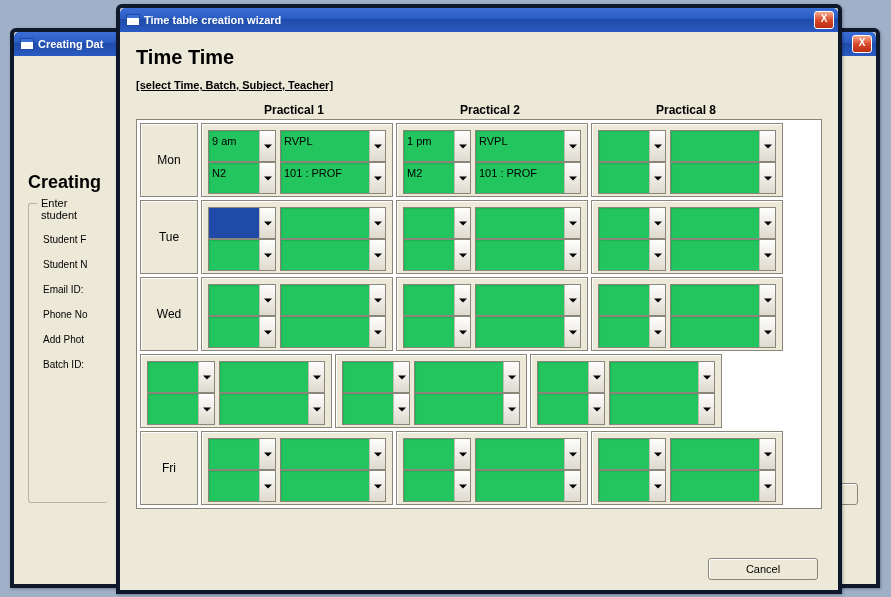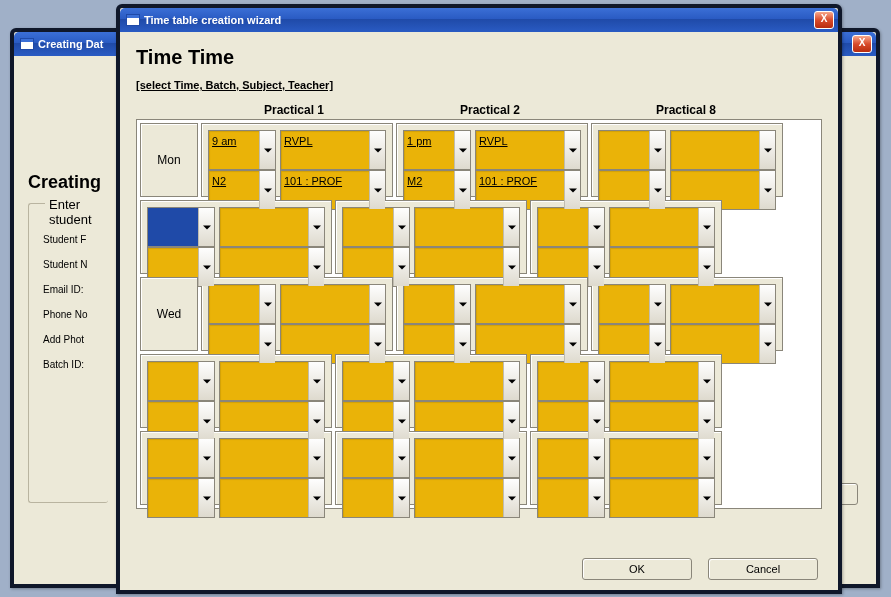--- a/index.html
+++ b/index.html
@@ -77,24 +77,24 @@
   .groupbox {
     border: 1px solid #b9b4a0;
     border-radius: 3px;
     padding: 16px 14px 14px 14px;
     position: relative;
     margin-top: 8px;
   }
   .groupbox-title {
     position: absolute;
     top: -7px;
-    left: 16px;
+    left: 8px;
     background: #ece9d8;
     padding: 0 4px;
-    font-size: 13px;
+    font-size: 11px;
   }
   .back-fields div { margin: 14px 0; font-size: 10px; }
   .exit-btn {
     position: absolute;
     right: 18px; bottom: 18px;
     width: 76px; height: 22px;
     background: #ece9d8;
     border: 1px solid #8a867a;
     border-radius: 3px;
     text-align: center;
@@ -168,26 +168,25 @@
     margin-right: 3px;
     padding: 6px 6px;
     display: flex;
     flex-direction: column;
     justify-content: space-around;
   }
   .cell:last-child { margin-right: 0; }
   .combo-row { display: flex; gap: 4px; }
   .combo {
     display: flex;
-    height: 40px;
+    height: 32px;
     flex: 1;
     border: 1px solid #8a867a;
-    background: #eab308;
+    background: #22c55e;
     box-shadow: inset 1px 1px 1px rgba(0,0,0,0.1);
-    text-decoration: underline;
   }
   .combo.narrow { flex: 0 0 68px; }
   .combo.wide { flex: 1; }
   .combo-text {
     flex: 1;
     padding: 0 3px;
     font-size: 11px;
     line-height: 20px;
     white-space: nowrap;
     overflow: hidden;
@@ -340,20 +339,21 @@
                 <div class="combo-btn"></div>
               </div>
               <div class="combo wide">
                 <div class="combo-text"></div>
                 <div class="combo-btn"></div>
               </div>
             </div>
           </div>
         </div>
         <div class="day-row">
+          <div class="day-label">Tue</div>
           <div class="cell">
             <div class="combo-row">
               <div class="combo narrow">
                 <div class="combo-text sel"></div>
                 <div class="combo-btn"></div>
               </div>
               <div class="combo wide">
                 <div class="combo-text"></div>
                 <div class="combo-btn"></div>
               </div>
@@ -545,20 +545,21 @@
                 <div class="combo-btn"></div>
               </div>
               <div class="combo wide">
                 <div class="combo-text"></div>
                 <div class="combo-btn"></div>
               </div>
             </div>
           </div>
         </div>
         <div class="day-row">
+          <div class="day-label">Fri</div>
           <div class="cell">
             <div class="combo-row">
               <div class="combo narrow">
                 <div class="combo-text"></div>
                 <div class="combo-btn"></div>
               </div>
               <div class="combo wide">
                 <div class="combo-text"></div>
                 <div class="combo-btn"></div>
               </div>
@@ -615,17 +616,16 @@
               <div class="combo wide">
                 <div class="combo-text"></div>
                 <div class="combo-btn"></div>
               </div>
             </div>
           </div>
         </div>
       </div>
 
     <div class="dlg-buttons">
-      <div class="dlg-btn">OK</div>
       <div class="dlg-btn">Cancel</div>
     </div>
   </div>
 </div>
 
 </body></html>

